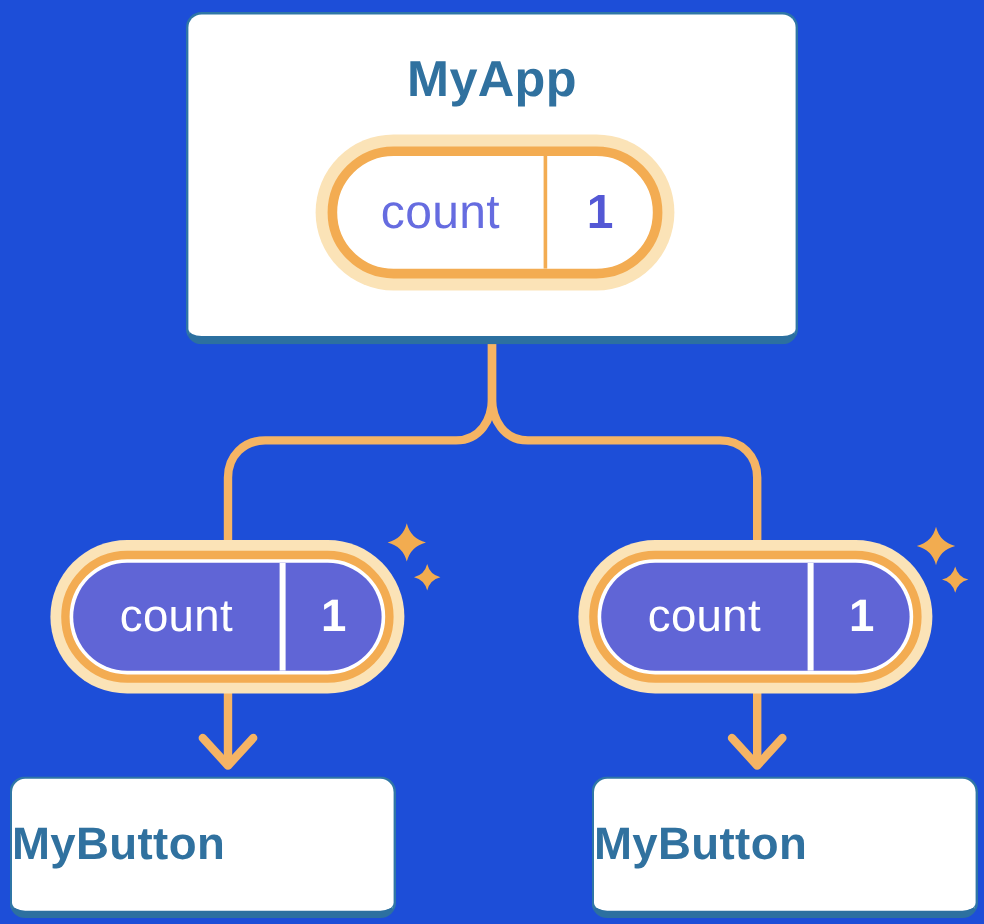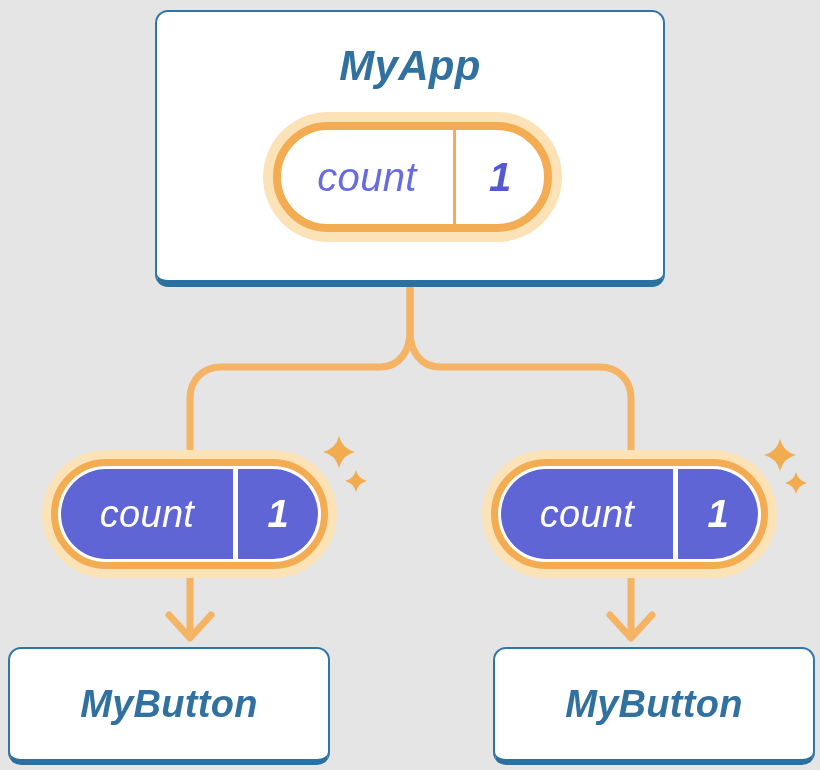--- a/index.html
+++ b/index.html
@@ -1,32 +1,31 @@
 <!DOCTYPE html>
 <html><head>
 <meta charset="utf-8">
 <style>
   html,body{margin:0;padding:0;background:#4C6671;}
   .canvas{
     position:relative;width:820px;height:770px;overflow:hidden;
-    background:#e5e5e5;
+    background:#1d4ed8;
     font-family:"Liberation Sans", sans-serif;
-    font-style:italic;
   }
   svg.layer{position:absolute;left:0;top:0;z-index:0;}
 
   
   .card{
     position:absolute;box-sizing:border-box;background:#ffffff;
     border:2px solid #2F76A6;border-bottom:7px solid #2C70A0;
     border-radius:13px;z-index:1;
   }
   .card-myapp{left:155px;top:10px;width:510px;height:277px;}
   .card-btn{width:322px;height:118px;border-bottom-width:6px;
-    display:flex;align-items:center;justify-content:center;}
+    display:flex;align-items:center;}
   .card-btn-left{left:8px;top:647px;}
   .card-btn-right{left:493px;top:647px;}
   .card-title{
     text-align:center;padding-top:30px;
     font-size:42px;font-weight:600;color:#30719F;letter-spacing:.3px;
   }
   .btn-title{font-size:38px;font-weight:600;color:#30719F;letter-spacing:.3px;}
 
   
   .pill{

